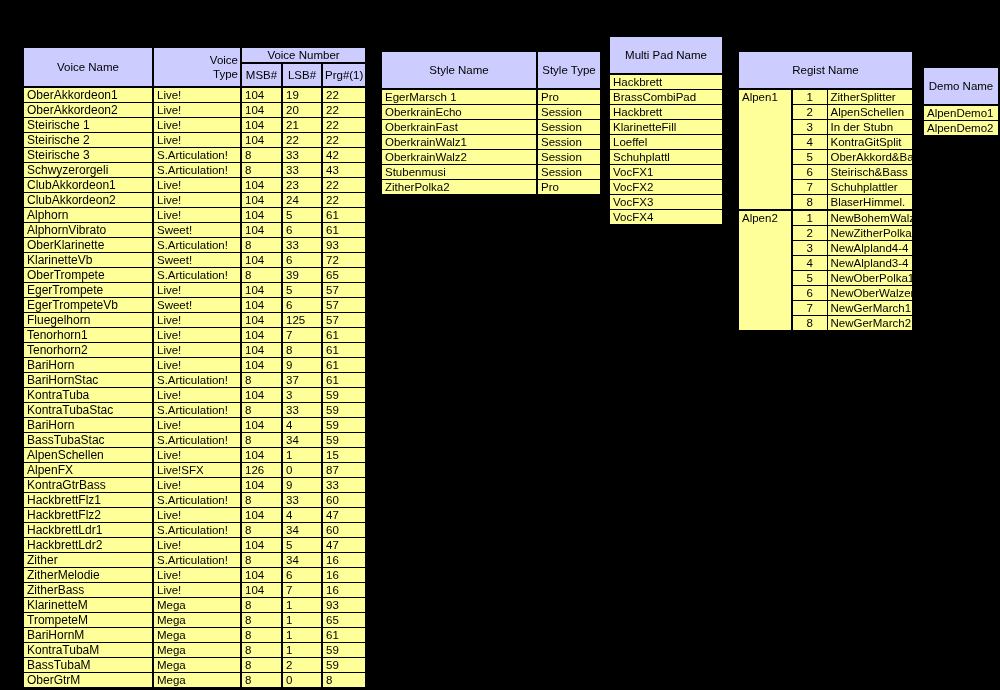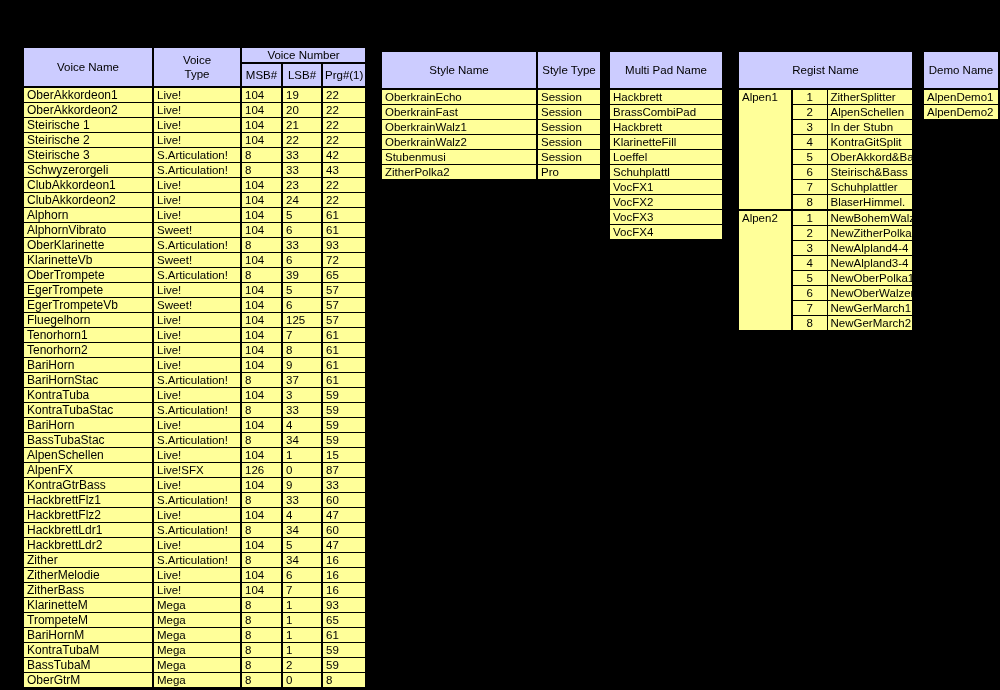--- a/index.html
+++ b/index.html
@@ -4,28 +4,28 @@
 <style>
   html,body{margin:0;padding:0;background:#000;}
   .canvas{position:relative;width:1000px;height:690px;background:#000;overflow:hidden;}
   table.grid{position:absolute;border-collapse:collapse;table-layout:fixed;}
   .grid th,.grid td{font-family:"Liberation Sans",sans-serif;color:#000;overflow:hidden;white-space:nowrap;box-sizing:border-box;}
   .grid th{background:#ccccff;border:2px solid #000;font-weight:normal;font-size:11.5px;text-align:center;padding:0 2px;}
   .grid td{background:#ffff99;border:1px solid #000;border-left-width:2px;border-right-width:2px;font-size:11.5px;height:14px;line-height:14px;padding:0 3px;text-align:left;}
   .voice{left:22px;top:46px;width:343px;}
   .voice tr.h1 th{height:14px;line-height:14px;}
   .voice tr.h2 th{height:22px;line-height:22px;margin-top:13px;}
-  .voice th.two-line{line-height:16px;}
+  .voice th.two-line{line-height:16px;text-align:right;}
   .voice td.vname{font-size:12px;}
   .num{text-align:right;}
   .ctr{text-align:center;}
   .styles{left:380px;top:50px;width:220px;}
-  .mpad{left:608px;top:50px;width:114px;}
+  .mpad{left:608px;top:35px;width:114px;}
   .regist{left:737px;top:50px;width:175px;}
-  .demo{left:922px;top:50px;width:76px;}
+  .demo{left:922px;top:66px;width:76px;}
   .hdr-big{height:36px;line-height:36px;}
   .regist td.gname{vertical-align:top;line-height:15px;margin-left:18px;}
   .regist td.rnum{text-align:center;border-right-width:1px;}
   .regist td.rname{border-left-width:1px;}
   tr.gstart td{border-top-width:2px;}
 </style>
 </head>
 <body>
 
 <div class="canvas">
@@ -340,20 +340,24 @@
         <col style="width:64px">
       </colgroup>
     <thead>
       <tr>
         <th class="hdr-big">Style Name</th>
         <th class="hdr-big">Style Type</th>
       </tr>
     </thead>
     <tbody id="style-body">
         <tr>
+          <td>EgerMarsch 1</td>
+          <td>Pro</td>
+        </tr>
+        <tr>
           <td>OberkrainEcho</td>
           <td>Session</td>
         </tr>
         <tr>
           <td>OberkrainFast</td>
           <td>Session</td>
         </tr>
         <tr>
           <td>OberkrainWalz1</td>
           <td>Session</td>

